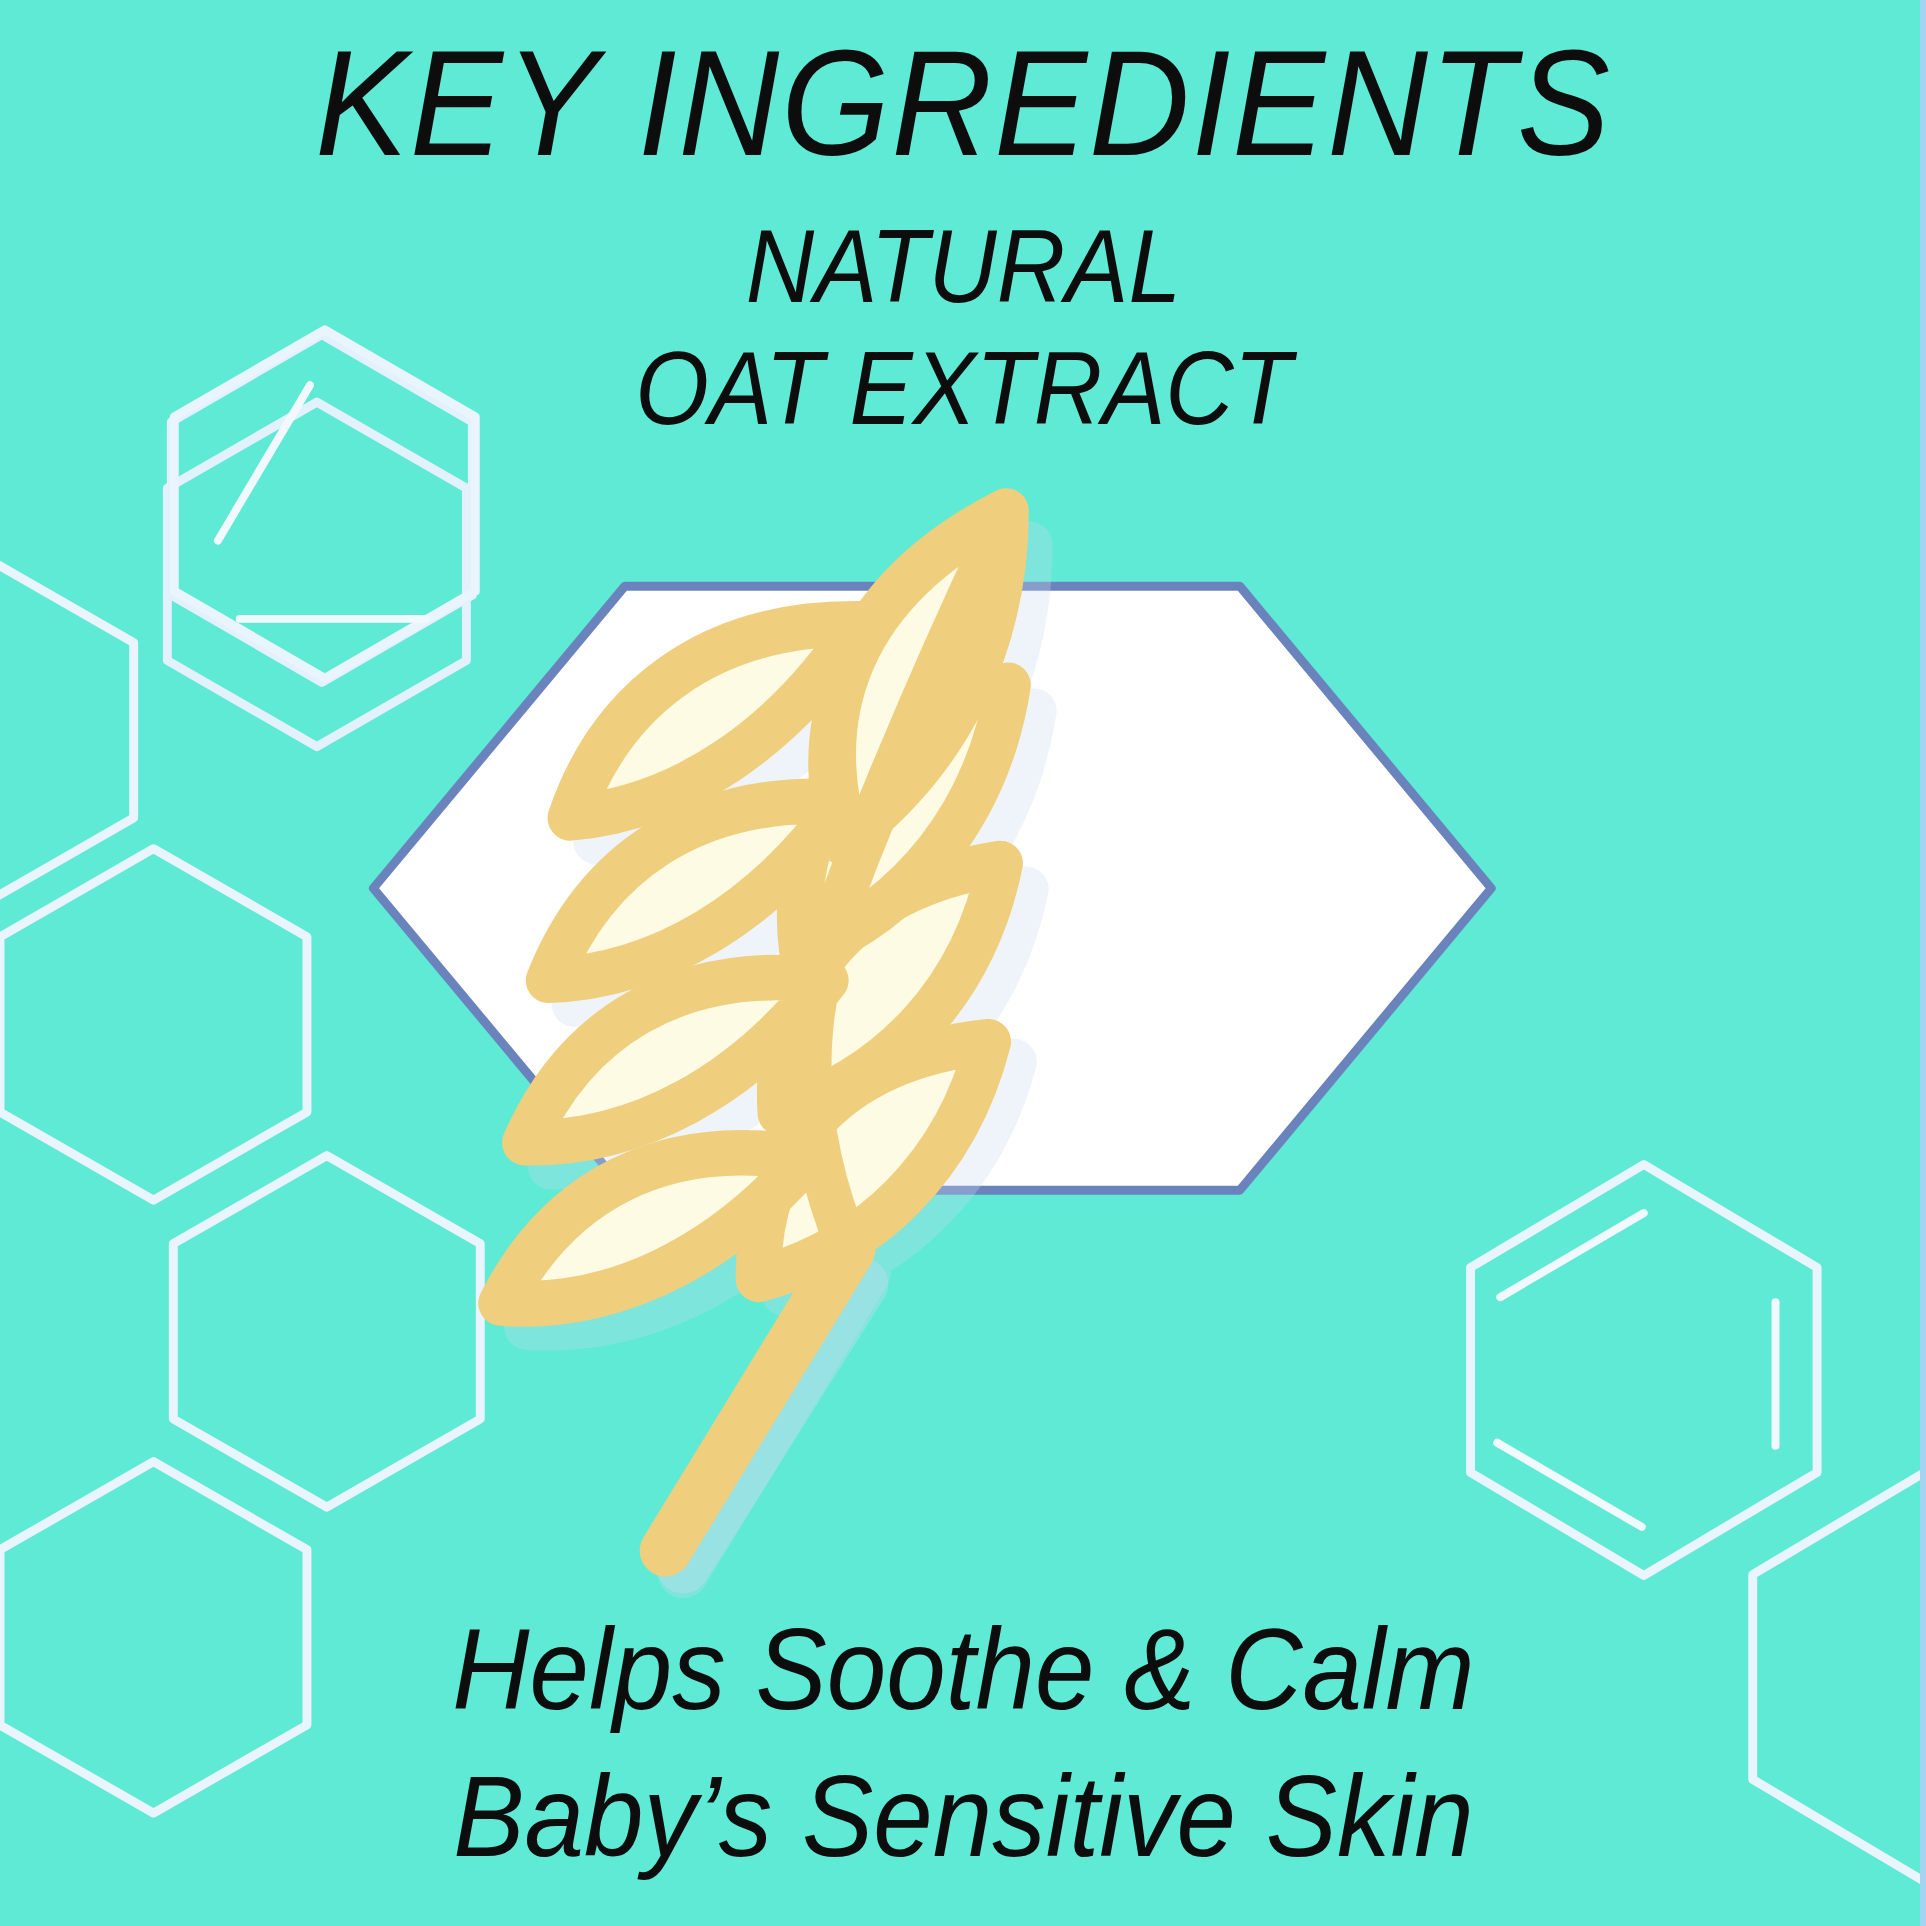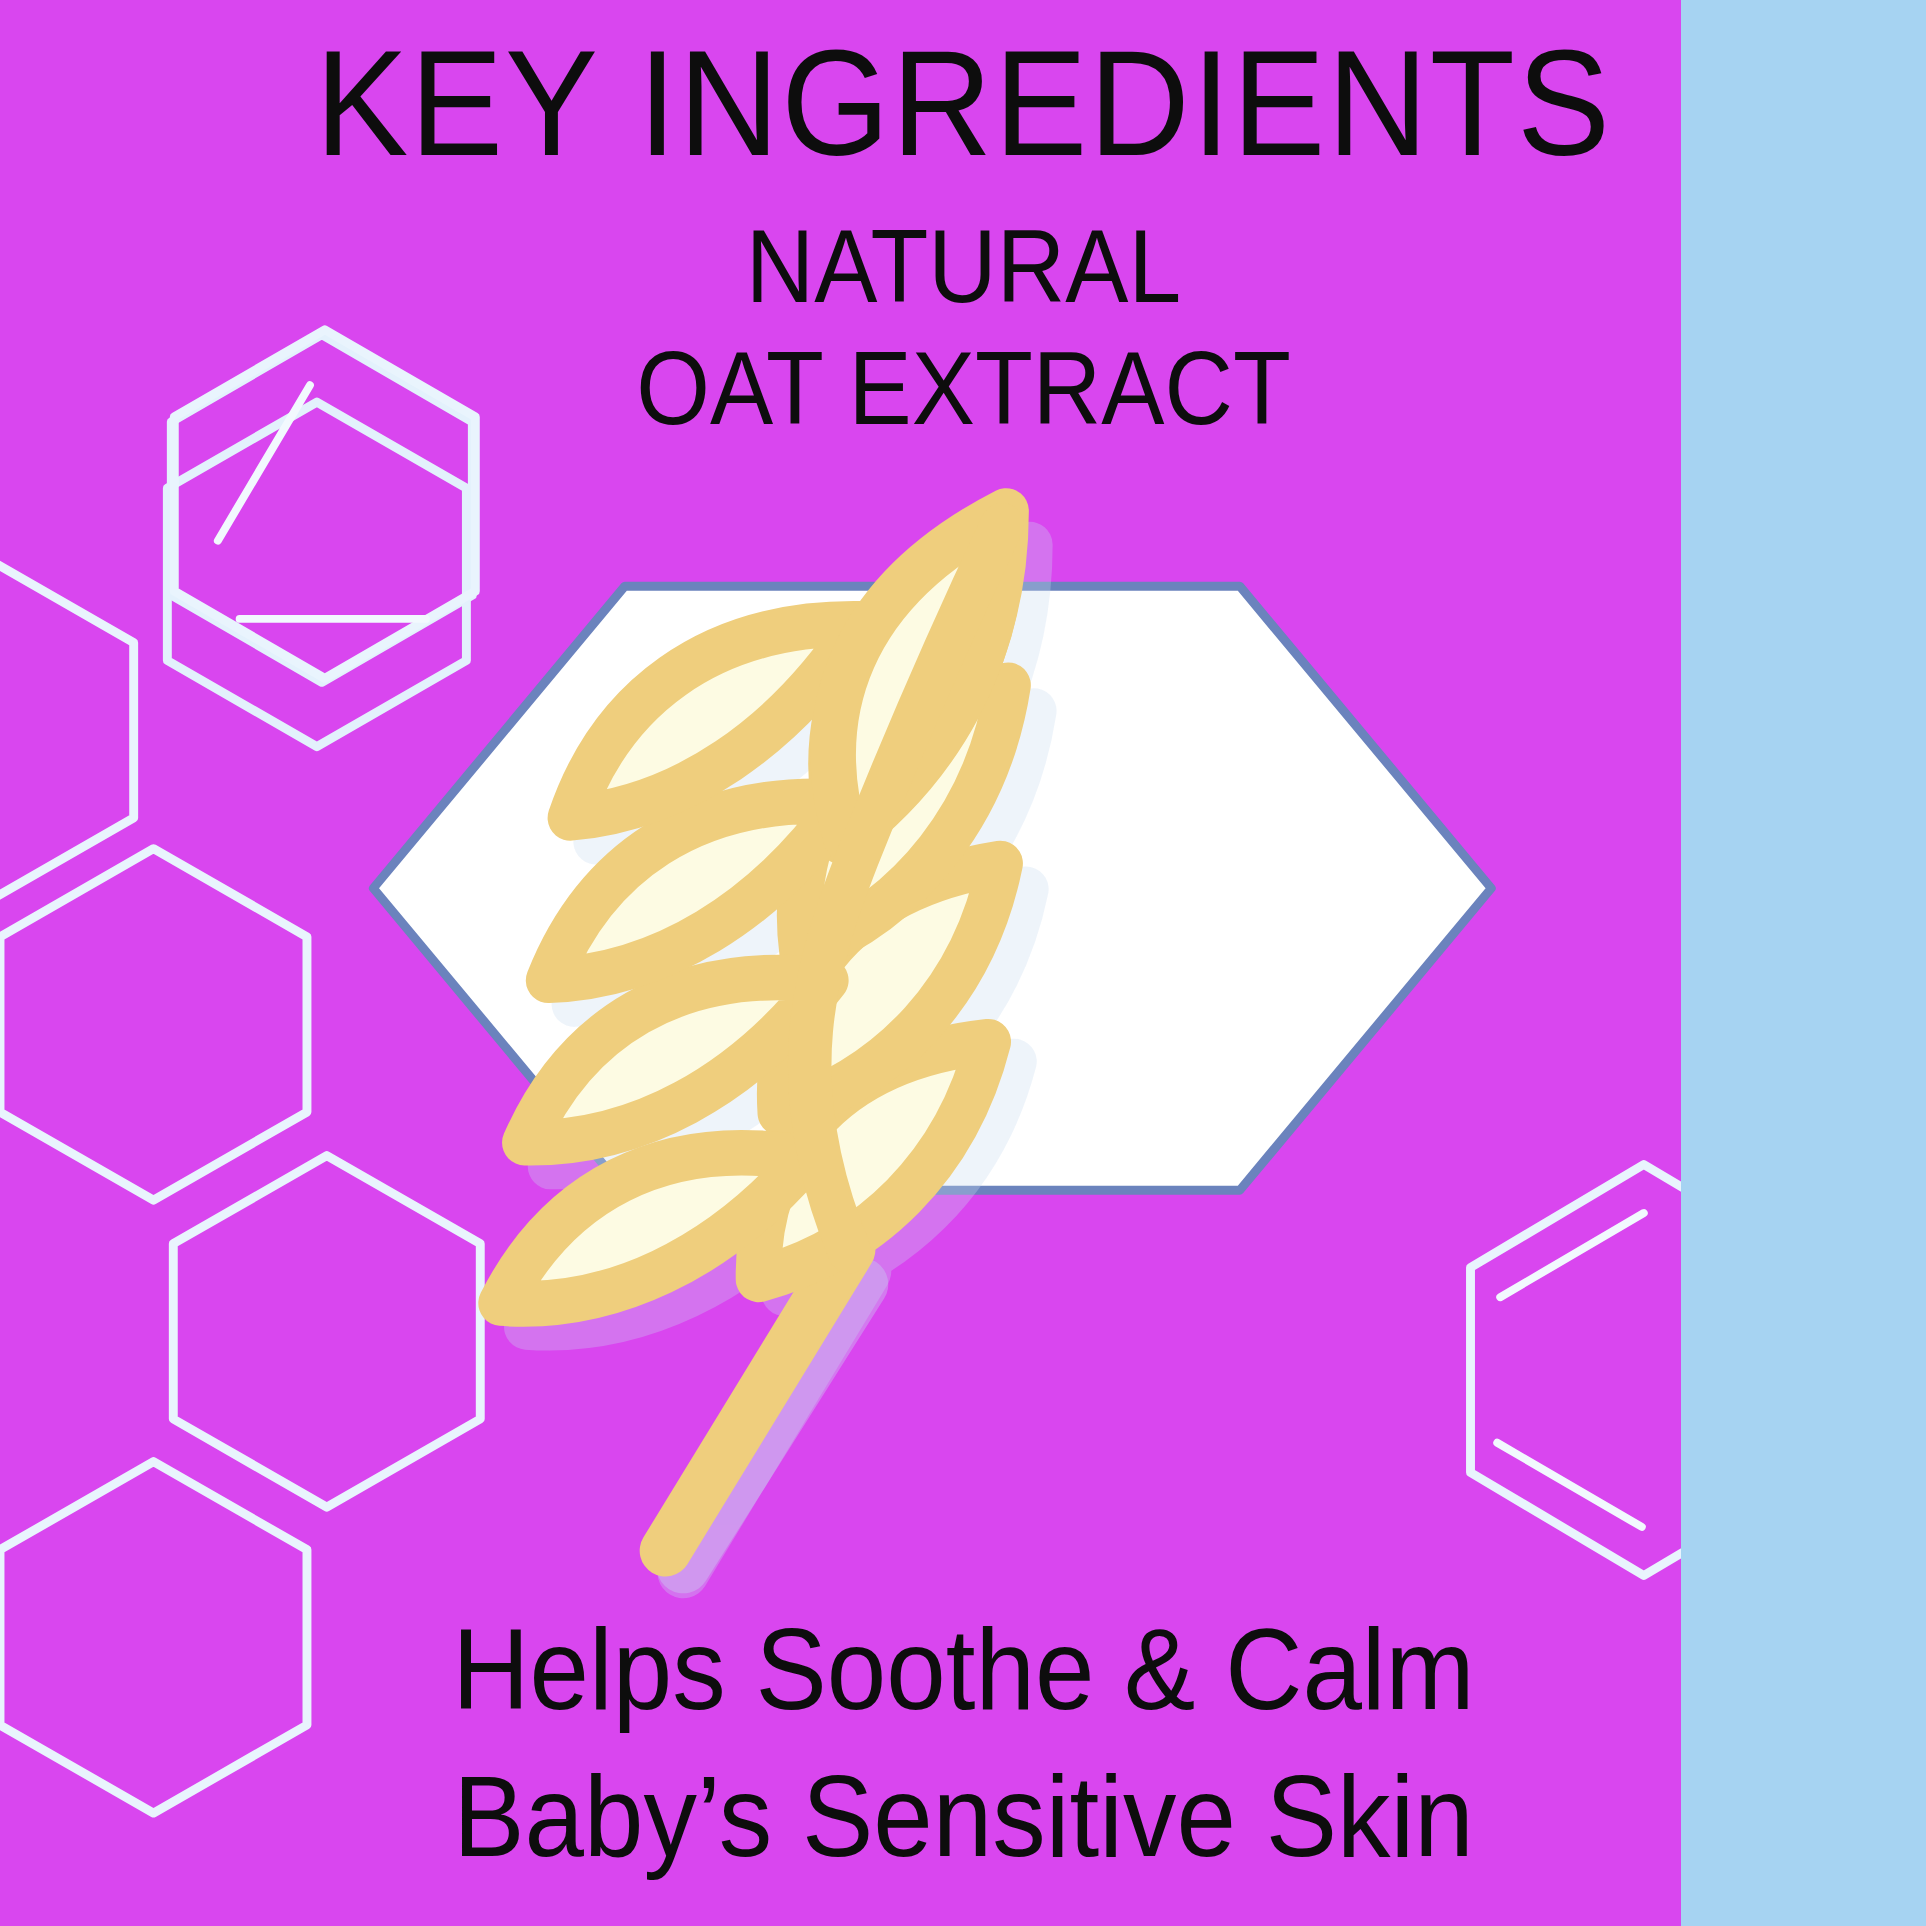--- a/index.html
+++ b/index.html
@@ -2,25 +2,26 @@
 <html><head>
 <meta charset="utf-8">
 <style>
   html, body {
     margin: 0;
     padding: 0;
     background: #A6D3F2;
   }
   #poster {
     position: relative;
-    width: 1681px;
+    width: 1920px;
     height: 1927px;
-    background: #d946ef;
+    background: #5eead4;
     overflow: hidden;
     font-family: "Liberation Sans", sans-serif;
+    font-style: italic;
   }
   #bg-hexes {
     position: absolute;
     left: 0; top: 0;
     width: 1927px; height: 1927px;
     pointer-events: none;
   }
   #badge-layer {
     position: absolute;
     left: 0; top: 0;

